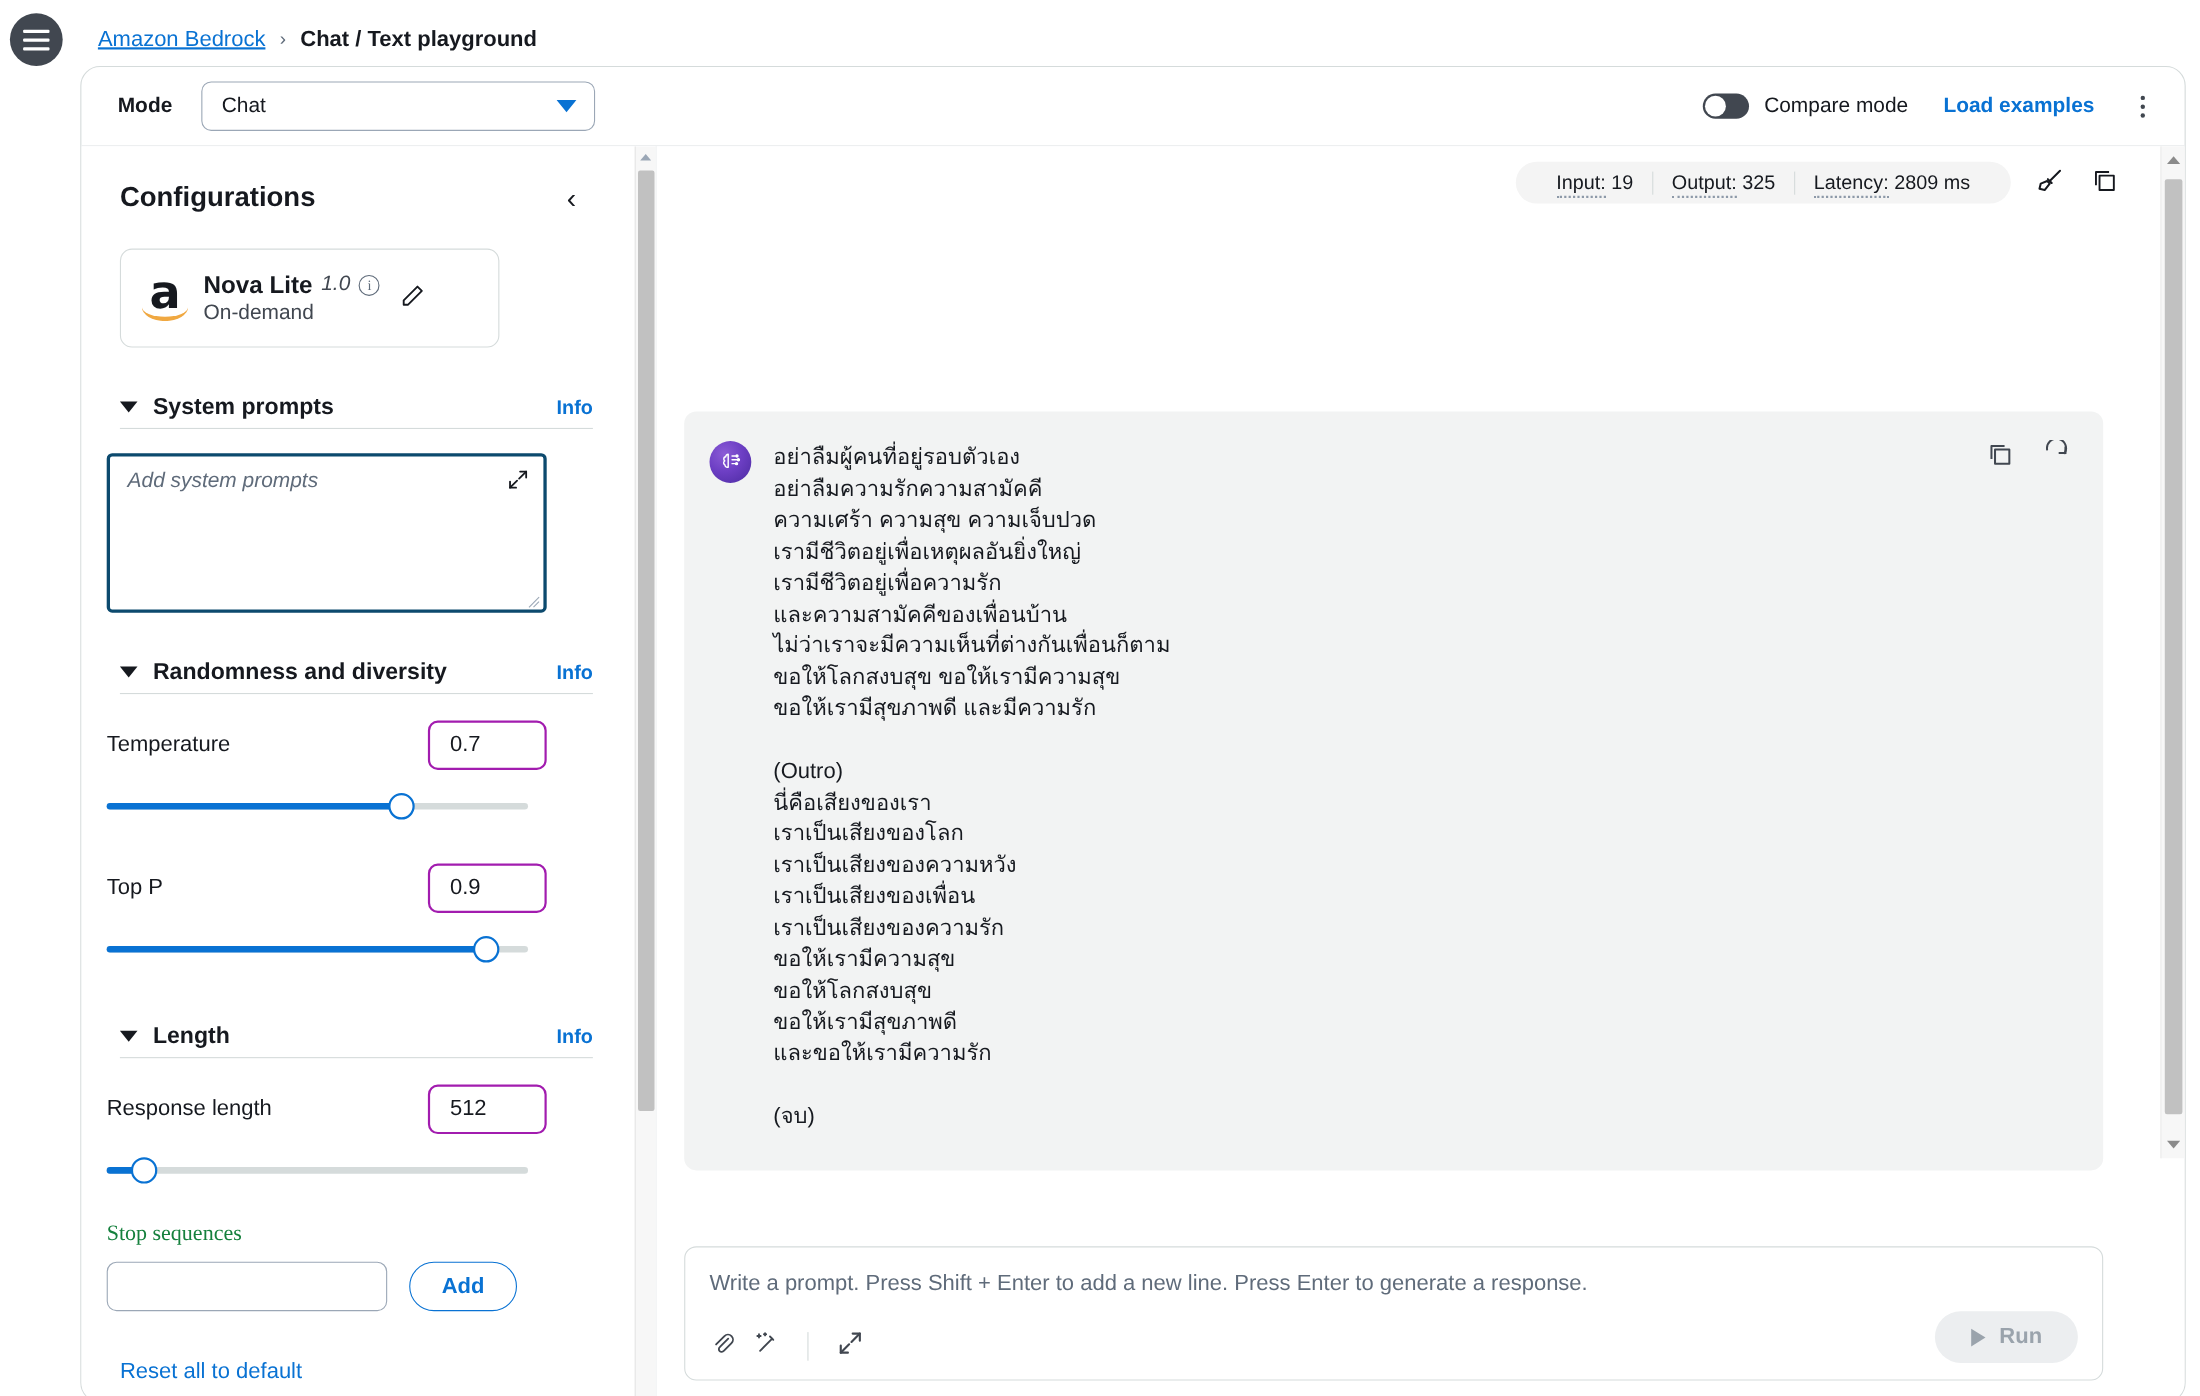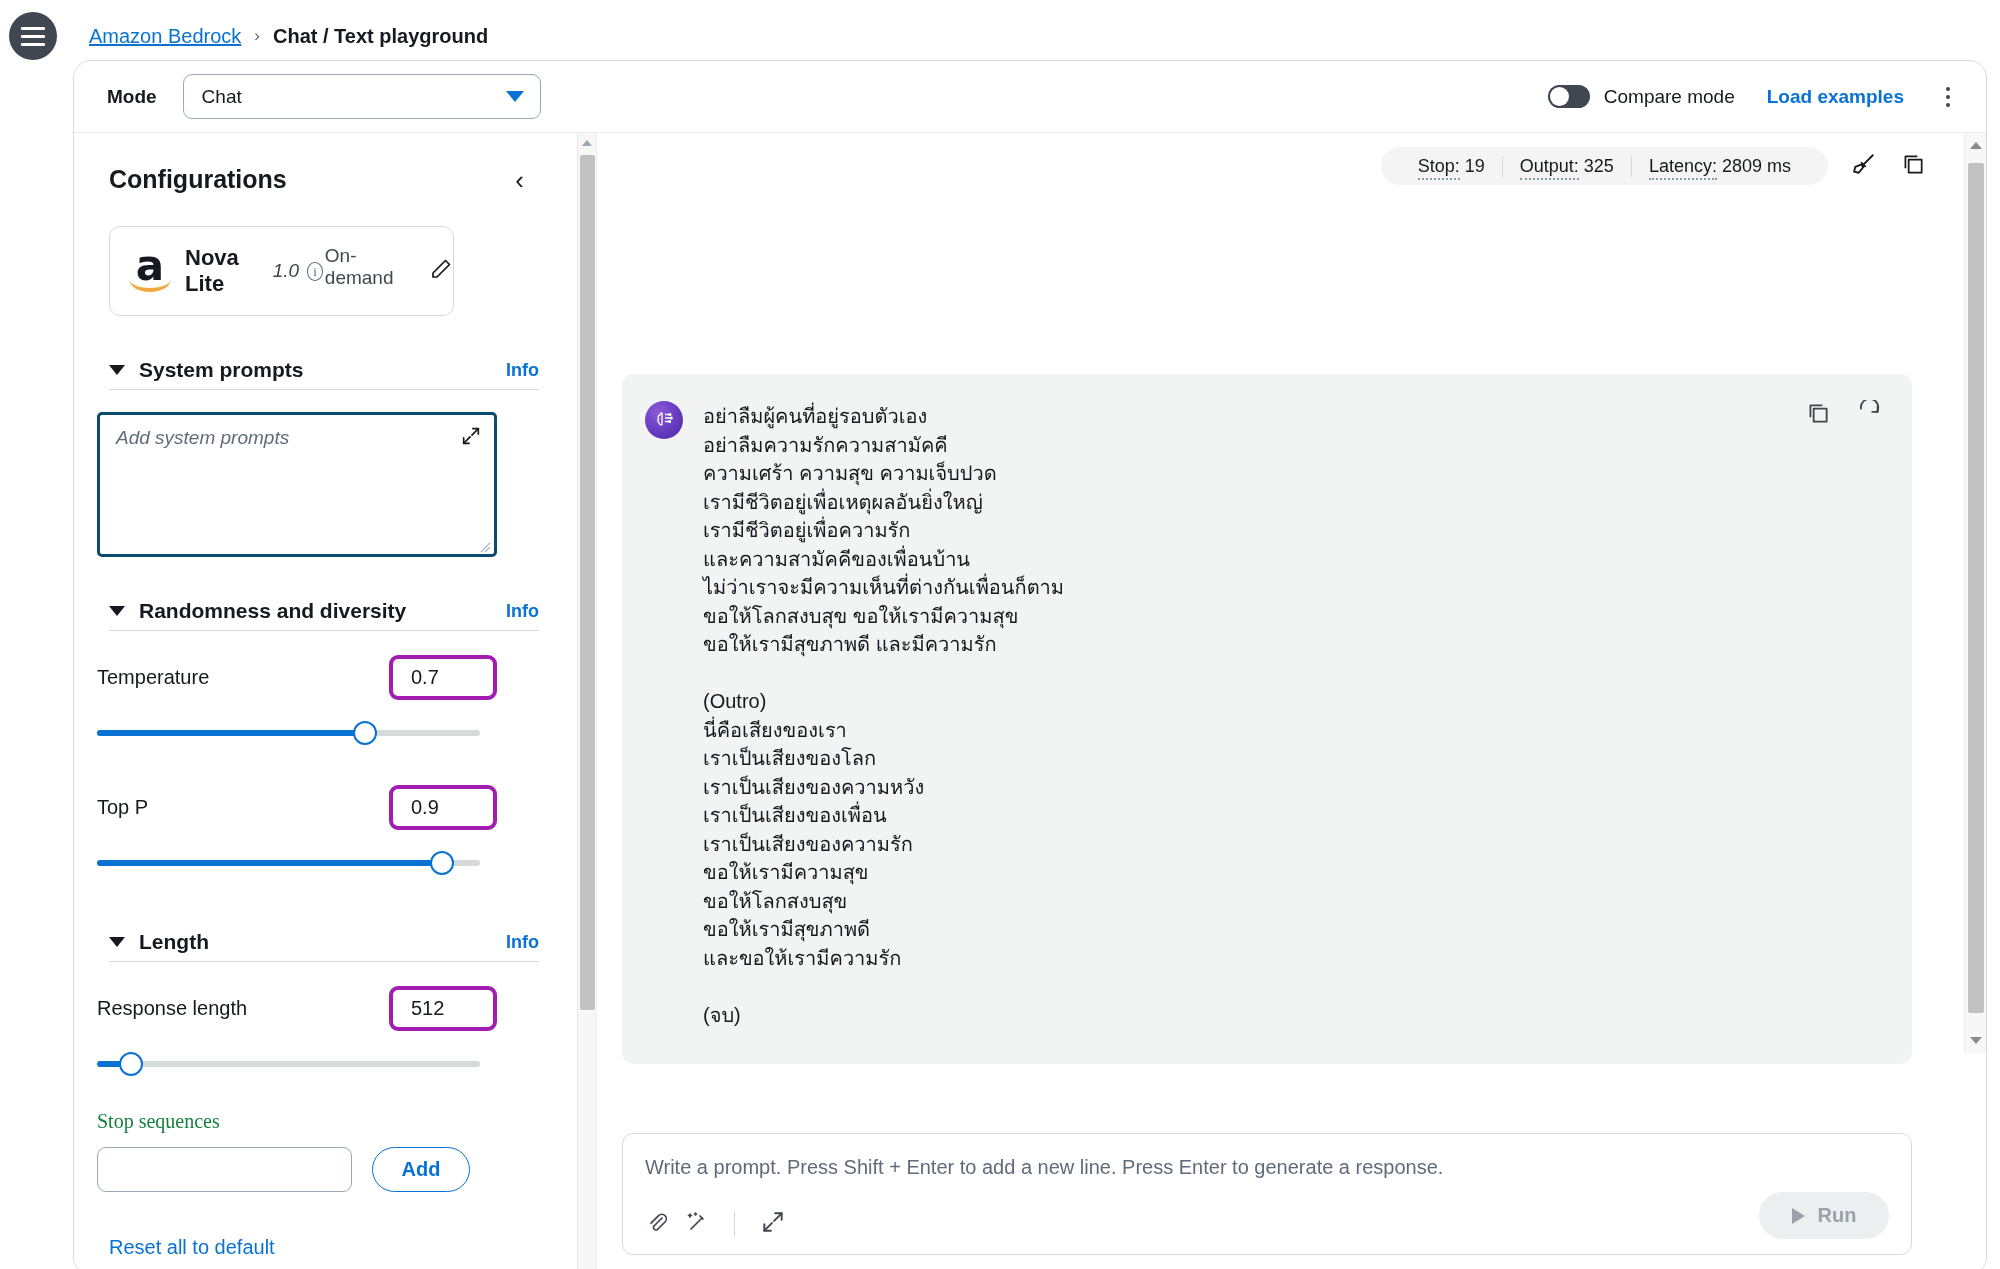--- a/index.html
+++ b/index.html
@@ -94,21 +94,21 @@
   }
   .amz-logo { width: 46px; height: 44px; position: relative; flex: none; margin-right: 12px; }
   .amz-a {
     font-family: "DejaVu Sans", sans-serif; font-size: 42px; font-weight: 700;
     color: #16191f; line-height: 34px; display:block; text-align:center;
   }
   .amz-smile {
     position: absolute; left: 2px; bottom: 1px; width: 42px; height: 13px;
     border-bottom: 4px solid #f0a841; border-radius: 0 0 50% 50%/0 0 100% 100%;
   }
-  .model-meta { display: flex; flex-direction: row; gap: 2px; }
+  .model-meta { display: flex; flex-direction: column; gap: 2px; }
   .model-line1 { display: flex; align-items: center; gap: 8px; }
   .model-name { font-size: 22px; font-weight: 700; color: #16191f; }
   .model-ver { font-size: 19px; font-style: italic; color: #414750; }
   .info-circle {
     width: 19px; height: 19px; border: 1.6px solid #5f6b7a; border-radius: 50%;
     font-size: 13px; line-height: 17px; text-align: center; color: #5f6b7a;
     font-family: "Liberation Serif", serif; cursor: pointer;
   }
   .model-sub { font-size: 19px; color: #414750; }
   .pencil-btn { margin-left: 18px; cursor: pointer; }
@@ -141,21 +141,21 @@
   }
   .resize-grip:before { width: 13px; bottom: 3px; right: -1px; }
   .resize-grip:after  { width: 7px;  bottom: 1px; right: 0px; }
 
   .param-row {
     display: flex; align-items: center; justify-content: space-between;
     margin-left: 23px; width: 400px; margin-top: 24px; gap: 43px;
   }
   .param-label { font-size: 20px; color: #16191f; }
   .param-input {
-    width: 108px; height: 45px; border: 4px solid #a21caf; border-radius: 9px;
+    width: 108px; height: 45px; border: 2px solid #a21caf; border-radius: 9px;
     display: flex; align-items: center; padding-left: 18px;
     font-size: 20px; color: #16191f; background: #fff; cursor: text;
   }
   .slider { margin-left: 23px; margin-top: 21px; width: 383px; height: 24px; position: relative; cursor: pointer; }
   .slider .track {
     position: absolute; left: 0; top: 9px; width: 100%; height: 6px;
     border-radius: 3px; background: #d5dbdb;
   }
   .slider .fill { position: absolute; left: 0; top: 9px; height: 6px; border-radius: 3px; background: #0972d3; }
   .slider .thumb {
@@ -410,21 +410,21 @@
       <div class="arrow-up"></div>
       <div class="thumb"></div>
     </div>
   </div>
 
   <div class="chat-panel">
 
     <div class="metrics-bar">
       <div class="metrics-pill">
         <div class="metric">
-          <span class="lbl">Stop:</span>
+          <span class="lbl">Input:</span>
           <span>19</span>
         </div>
         <div class="metric">
           <span class="lbl">Output:</span>
           <span>325</span>
         </div>
         <div class="metric">
           <span class="lbl">Latency:</span>
           <span>2809 ms</span>
         </div>

